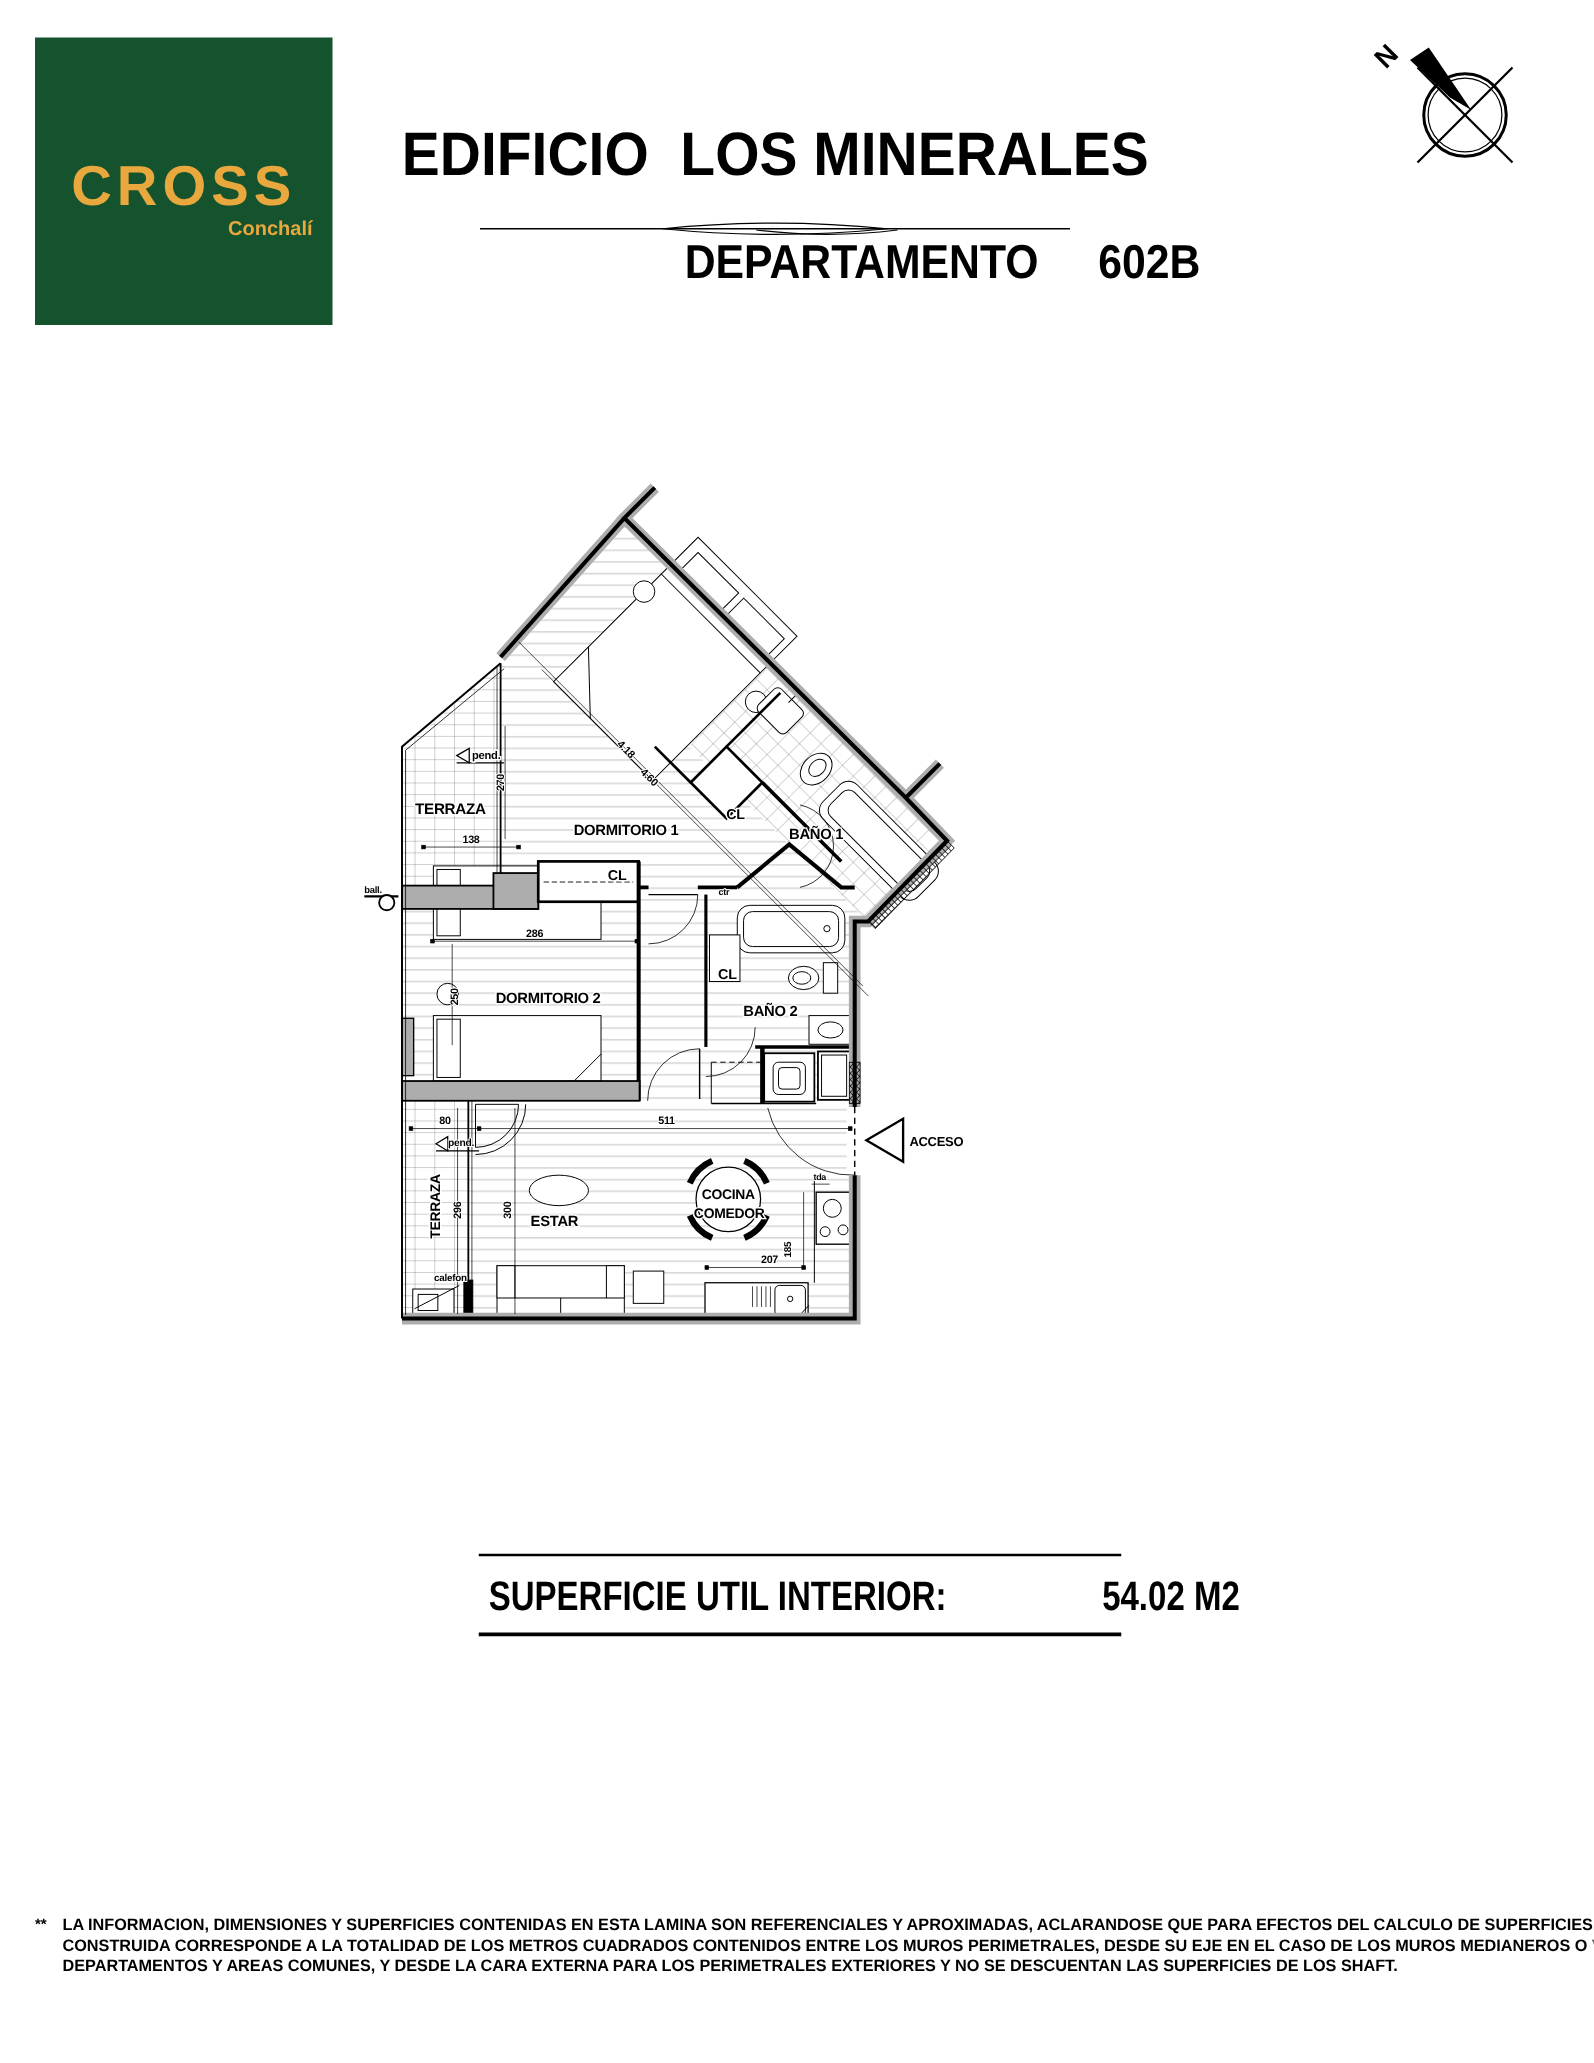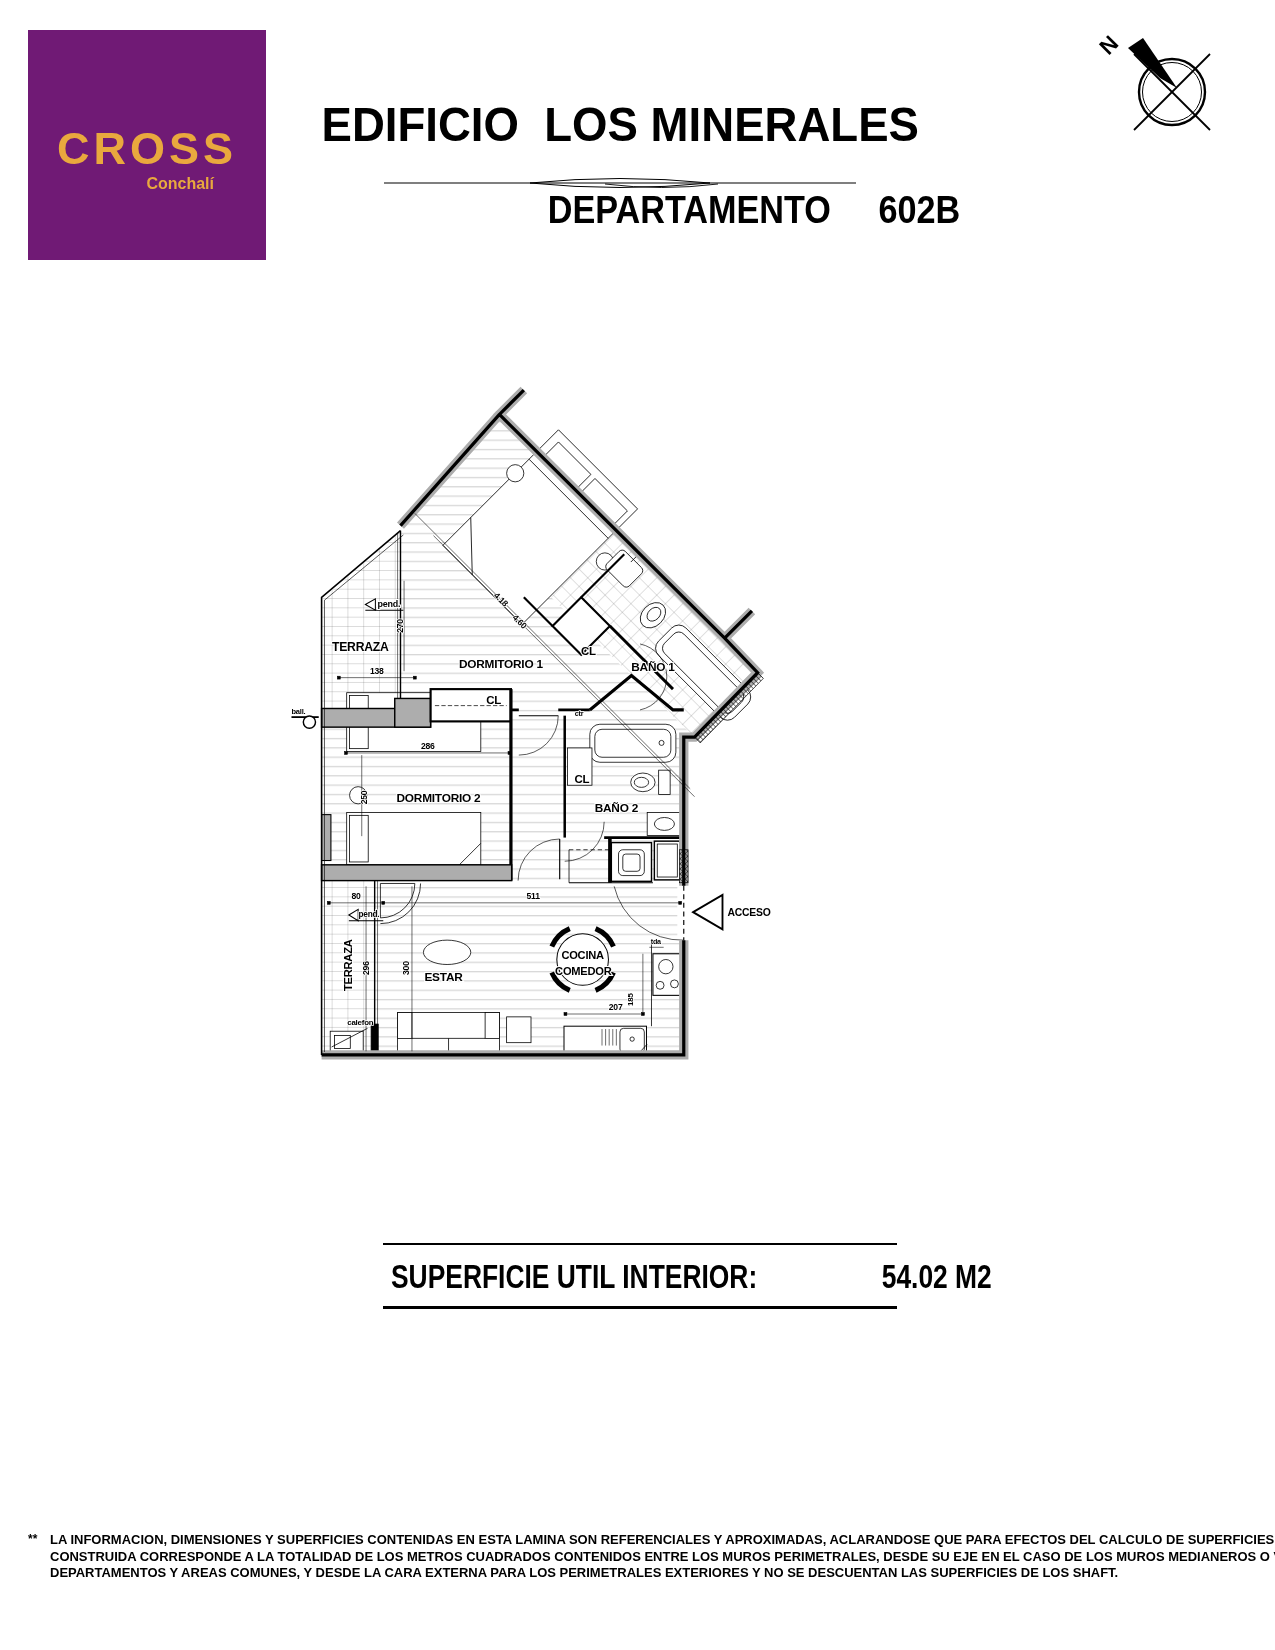--- a/index.html
+++ b/index.html
@@ -3,29 +3,29 @@
 <meta charset="utf-8">
 <style>
   html,body { margin:0; padding:0; background:#ffffff; }
   .page {
     position:relative; width:1275px; height:1650px; background:#ffffff;
     font-family:"Liberation Sans", sans-serif; overflow:hidden;
   }
   
   .logo {
     position:absolute; left:28px; top:30px; width:238px; height:230px;
-    background:#701a75; display:flex; flex-direction:column; justify-content:center;
+    background:#14532d; display:flex; flex-direction:column; justify-content:center;
   }
   .logo-brand {
     color:#E9A83E; font-size:45px; font-weight:bold; letter-spacing:4px;
     text-align:center; line-height:1; margin-top:28px;
   }
   .logo-sub {
     color:#E9A83E; font-size:16px; font-weight:bold; text-align:right;
-    padding-right:52px; margin-top:4px;
+    padding-right:16px; margin-top:4px;
   }
   
   .titleblock { position:absolute; left:275px; top:96px; width:690px; text-align:center; }
   .bldg-title {
     font-size:49px; font-weight:bold; color:#000; letter-spacing:0px;
     display:inline-block; transform:scaleX(0.93); transform-origin:center; white-space:pre;
   }
   .divider { position:absolute; left:380px; top:174px; }
   .unit-title {
     position:absolute; left:275px; top:189px; width:690px; text-align:right;

